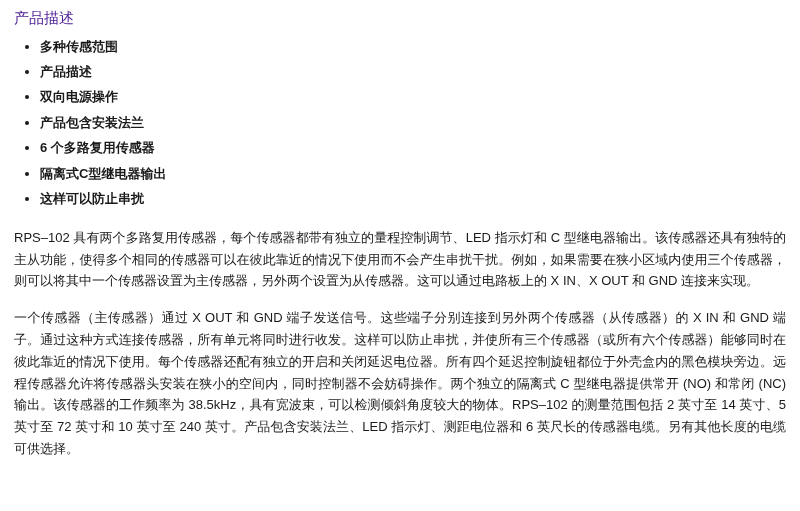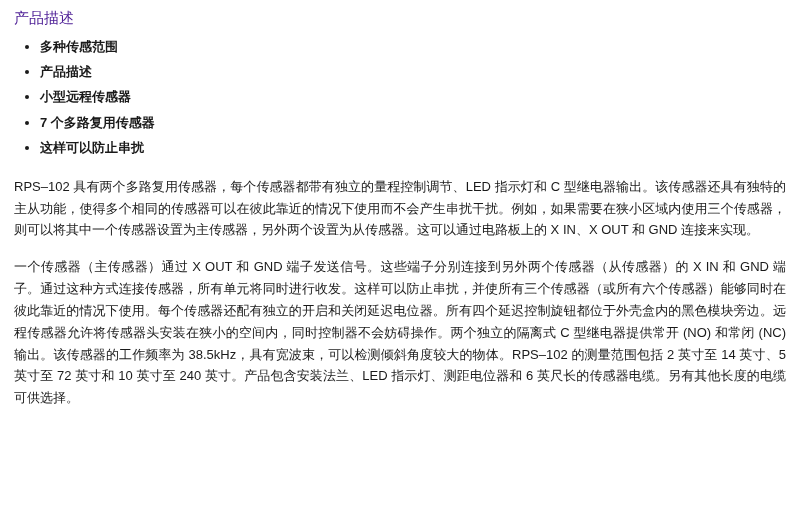--- a/index.html
+++ b/index.html
@@ -63,21 +63,23 @@
 </head>
 <body>
 
 <div class="page">
 
   <h2 class="section-title">产品描述</h2>
 
   <ul class="feature-list">
     <li>多种传感范围</li>
     <li>产品描述</li>
-    <li>小型远程传感器</li>
-    <li>7 个多路复用传感器</li>
+    <li>双向电源操作</li>
+    <li>产品包含安装法兰</li>
+    <li>6 个多路复用传感器</li>
+    <li>隔离式C型继电器输出</li>
     <li>这样可以防止串扰</li>
   </ul>
 
   <p class="body-para">RPS–102 具有两个多路复用传感器，每个传感器都带有独立的量程控制调节、LED 指示灯和 C 型继电器输出。该传感器还具有独特的主从功能，使得多个相同的传感器可以在彼此靠近的情况下使用而不会产生串扰干扰。例如，如果需要在狭小区域内使用三个传感器，则可以将其中一个传感器设置为主传感器，另外两个设置为从传感器。这可以通过电路板上的 X IN、X OUT 和 GND 连接来实现。</p>
   <p class="body-para">一个传感器（主传感器）通过 X OUT 和 GND 端子发送信号。这些端子分别连接到另外两个传感器（从传感器）的 X IN 和 GND 端子。通过这种方式连接传感器，所有单元将同时进行收发。这样可以防止串扰，并使所有三个传感器（或所有六个传感器）能够同时在彼此靠近的情况下使用。每个传感器还配有独立的开启和关闭延迟电位器。所有四个延迟控制旋钮都位于外壳盒内的黑色模块旁边。远程传感器允许将传感器头安装在狭小的空间内，同时控制器不会妨碍操作。两个独立的隔离式 C 型继电器提供常开 (NO) 和常闭 (NC) 输出。该传感器的工作频率为 38.5kHz，具有宽波束，可以检测倾斜角度较大的物体。RPS–102 的测量范围包括 2 英寸至 14 英寸、5 英寸至 72 英寸和 10 英寸至 240 英寸。产品包含安装法兰、LED 指示灯、测距电位器和 6 英尺长的传感器电缆。另有其他长度的电缆可供选择。</p>
 
 </div>
 
 </body></html>

